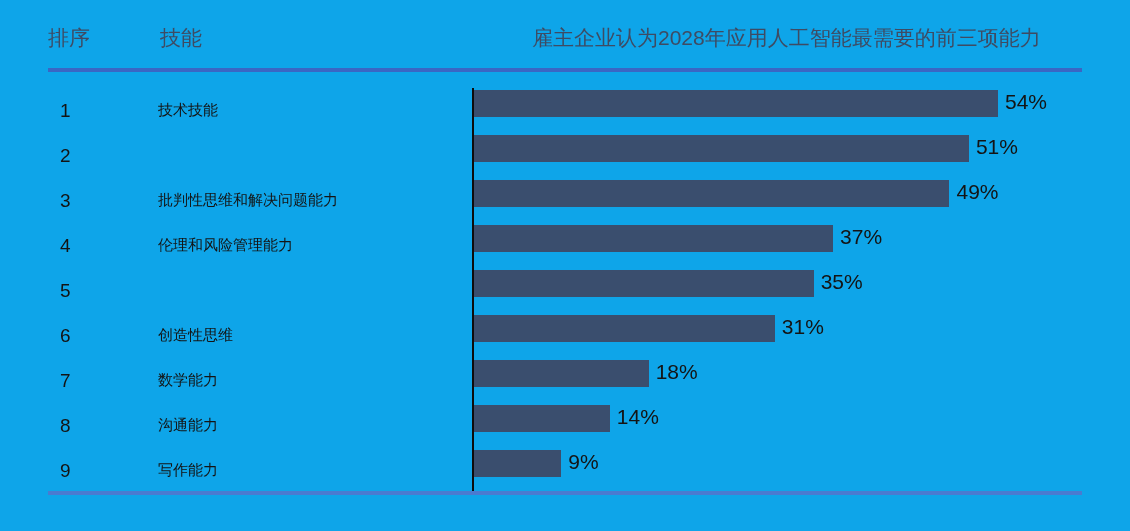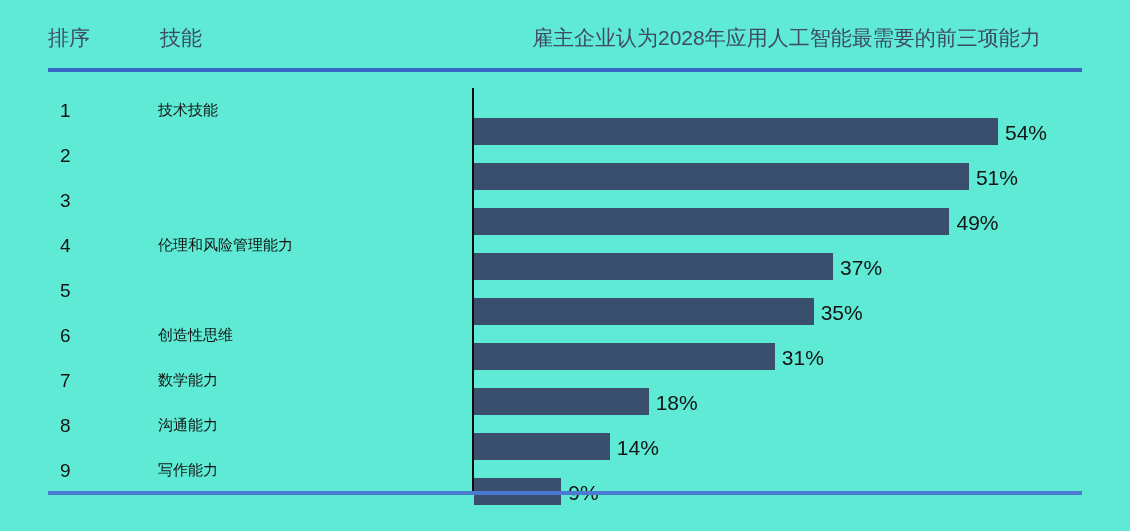--- a/index.html
+++ b/index.html
@@ -11,21 +11,21 @@
     height: 531px;
     background: #f5f5f5;
     font-family: "Liberation Sans", "DejaVu Sans", sans-serif;
     overflow: hidden;
   }
 
   #chart-root {
     position: relative;
     width: 1130px;
     height: 531px;
-    background: #5eead4;
+    background: #0ea5e9;
   }
 
   
   .header-row {
     position: absolute;
     left: 0;
     top: 24px;
     width: 1130px;
     height: 40px;
   }
@@ -95,24 +95,24 @@
     display: flex;
     align-items: center;
     font-size: 15px;
     color: #141414;
     white-space: nowrap;
   }
 
   .bar-wrap {
     position: absolute;
     left: 474px;
-    top: 12px;
+    top: 2px;
     height: 45px;
     display: flex;
-    align-items: flex-end;
+    align-items: flex-start;
   }
   .bar {
     height: 27px;
     background: #3a4e6e;
   }
   .bar-label {
     margin-left: 7px;
     font-size: 21px;
     color: #141414;
     white-space: nowrap;
@@ -144,20 +144,21 @@
       </div>
       <div class="row">
         <div class="rank">2</div>
         <div class="bar-wrap">
           <div class="bar" style="width: 494.889px; background: rgb(58, 78, 110);"></div>
           <div class="bar-label">51%</div>
         </div>
       </div>
       <div class="row">
         <div class="rank">3</div>
+        <div class="skill">批判性思维和解决问题能力</div>
         <div class="bar-wrap">
           <div class="bar" style="width: 475.481px; background: rgb(58, 78, 110);"></div>
           <div class="bar-label">49%</div>
         </div>
       </div>
       <div class="row">
         <div class="rank">4</div>
         <div class="skill">伦理和风险管理能力</div>
         <div class="bar-wrap">
           <div class="bar" style="width: 359.037px; background: rgb(58, 78, 110);"></div>

